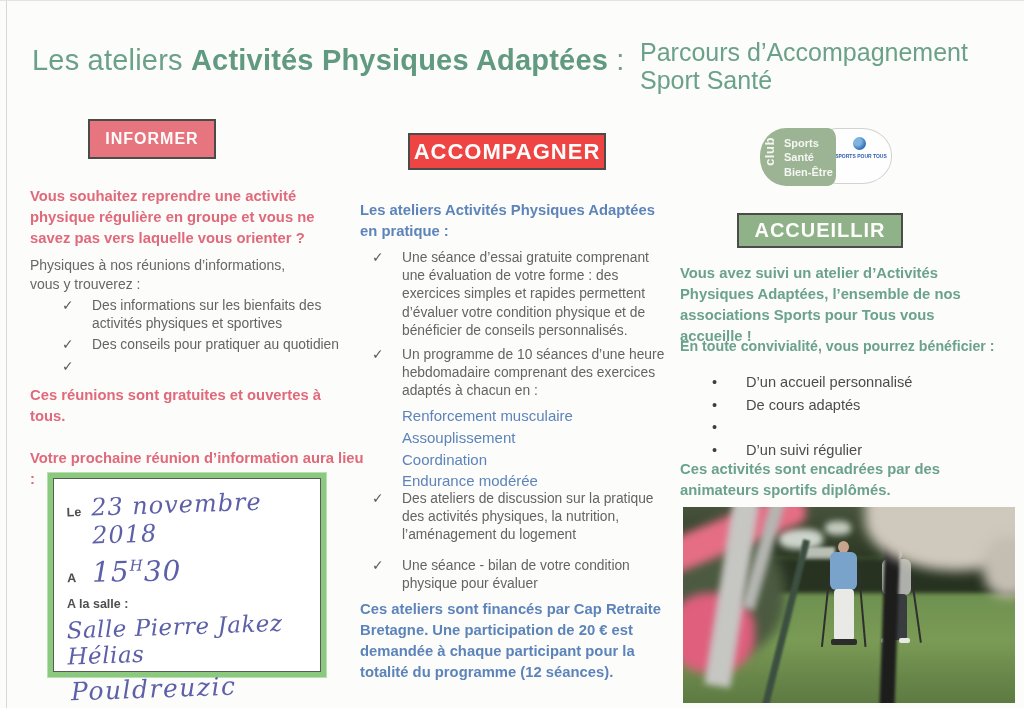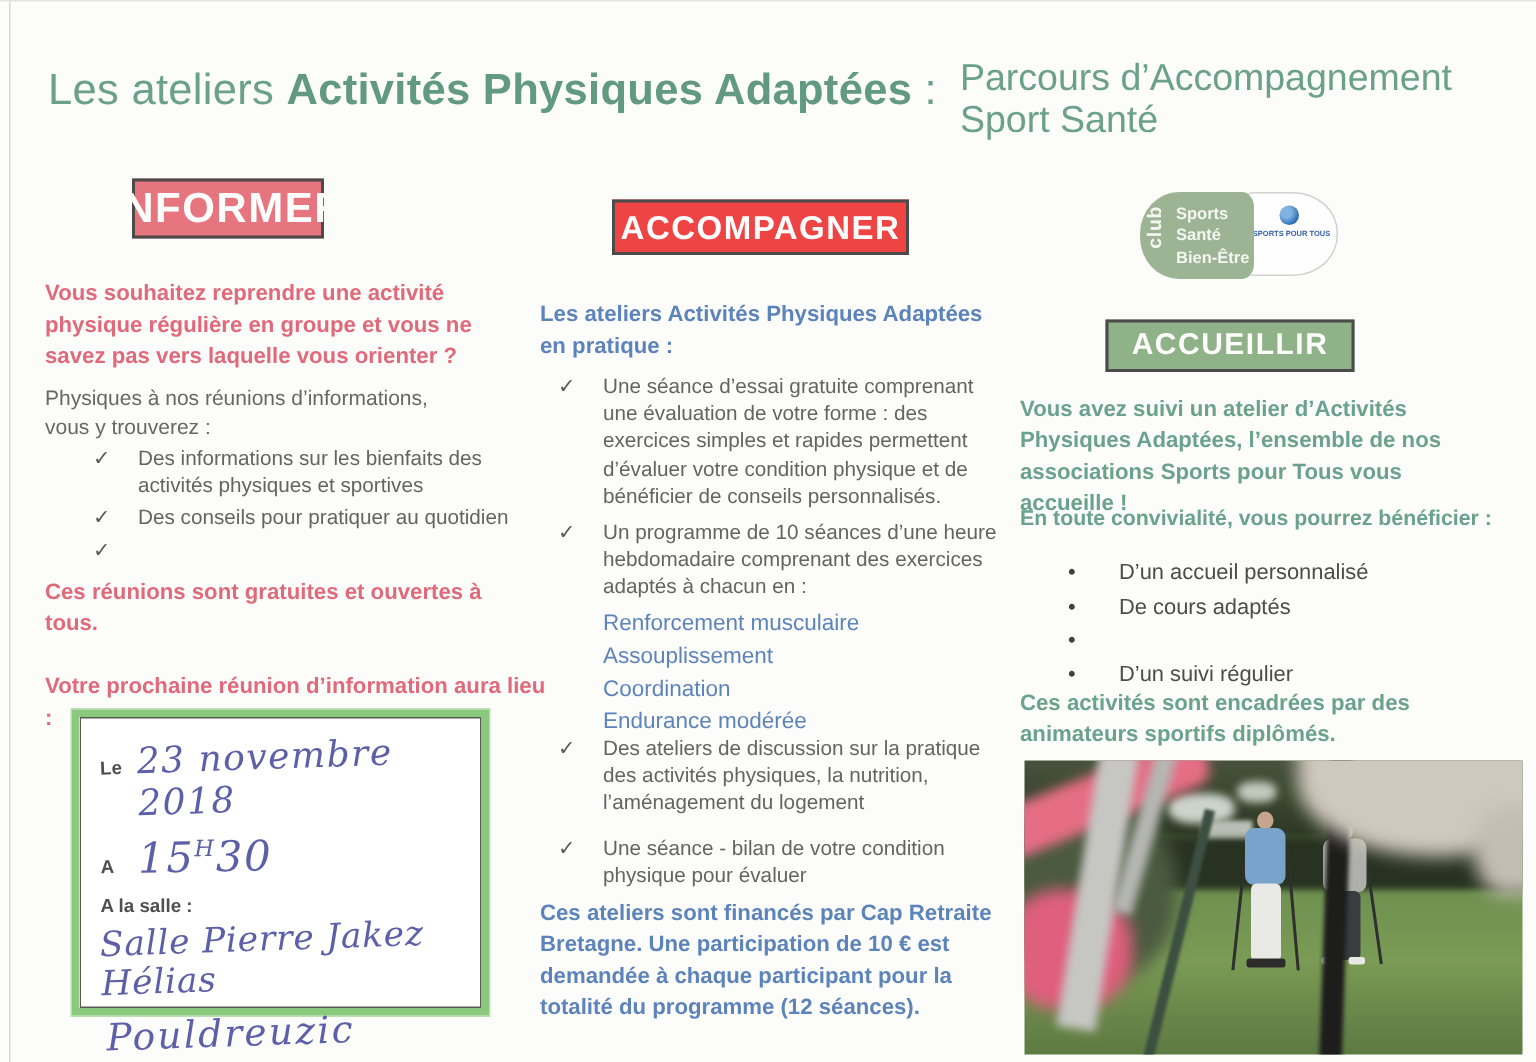--- a/index.html
+++ b/index.html
@@ -10,21 +10,21 @@
   .scan-edge-top{position:absolute;left:0;top:0;width:1024px;height:1px;background:#e3e3e0;}
 
   
   .main-title{position:absolute;left:32px;top:44px;font-size:29px;color:#6ba189;letter-spacing:.2px;}
   .main-title .strong{font-weight:bold;color:#619a80;}
   .sub-title{position:absolute;left:640px;top:38px;font-size:25px;line-height:1.12;color:#6ba189;}
 
   
   .hdr-box{position:absolute;display:flex;align-items:center;justify-content:center;
            color:#fdfdfc;font-weight:bold;letter-spacing:1px;border:2px solid #4b4b49;}
-  .hdr-informer{left:88px;top:119px;width:124px;height:36px;background:#e7757f;font-size:28px;}
+  .hdr-informer{left:88px;top:119px;width:124px;height:36px;background:#e7757f;font-size:16px;}
   .hdr-accompagner{left:408px;top:133px;width:194px;height:33px;background:#ef4444;font-size:22px;}
   .hdr-accueillir{left:737px;top:213px;width:162px;height:31px;background:#8fb289;font-size:20px;}
 
   
   .red-bold{color:#e0697a;font-weight:bold;}
   .blue-bold{color:#5d84ba;font-weight:bold;}
   .green-bold{color:#6ba28c;font-weight:bold;}
   .gray-text{color:#676767;}
   .abs{position:absolute;}
   .p15{font-size:14.8px;line-height:1.42;}
@@ -193,21 +193,21 @@
     </div>
   </div>
 
   <div class="abs" style="left:372px;top:557px;width:300px;">
     <div class="chk-row">
       <span class="chk">✓</span>
       <span>Une séance - bilan de votre condition physique pour évaluer</span>
     </div>
   </div>
 
-  <div class="abs p15 blue-bold" style="left:360px;top:599px;width:302px;">Ces ateliers sont financés par Cap Retraite Bretagne. Une participation de 10 € est demandée à chaque participant pour la totalité du programme (12 séances).</div>
+  <div class="abs p15 blue-bold" style="left:360px;top:599px;width:302px;">Ces ateliers sont financés par Cap Retraite Bretagne. Une participation de 20 € est demandée à chaque participant pour la totalité du programme (12 séances).</div>
 
   <div class="logo">
     <div class="logo-green">
       <div class="logo-club">club</div>
       <div class="logo-lines">
         <div>Sports</div>
         <div>Santé</div>
         <div>Bien-Être</div>
       </div>
     </div>

